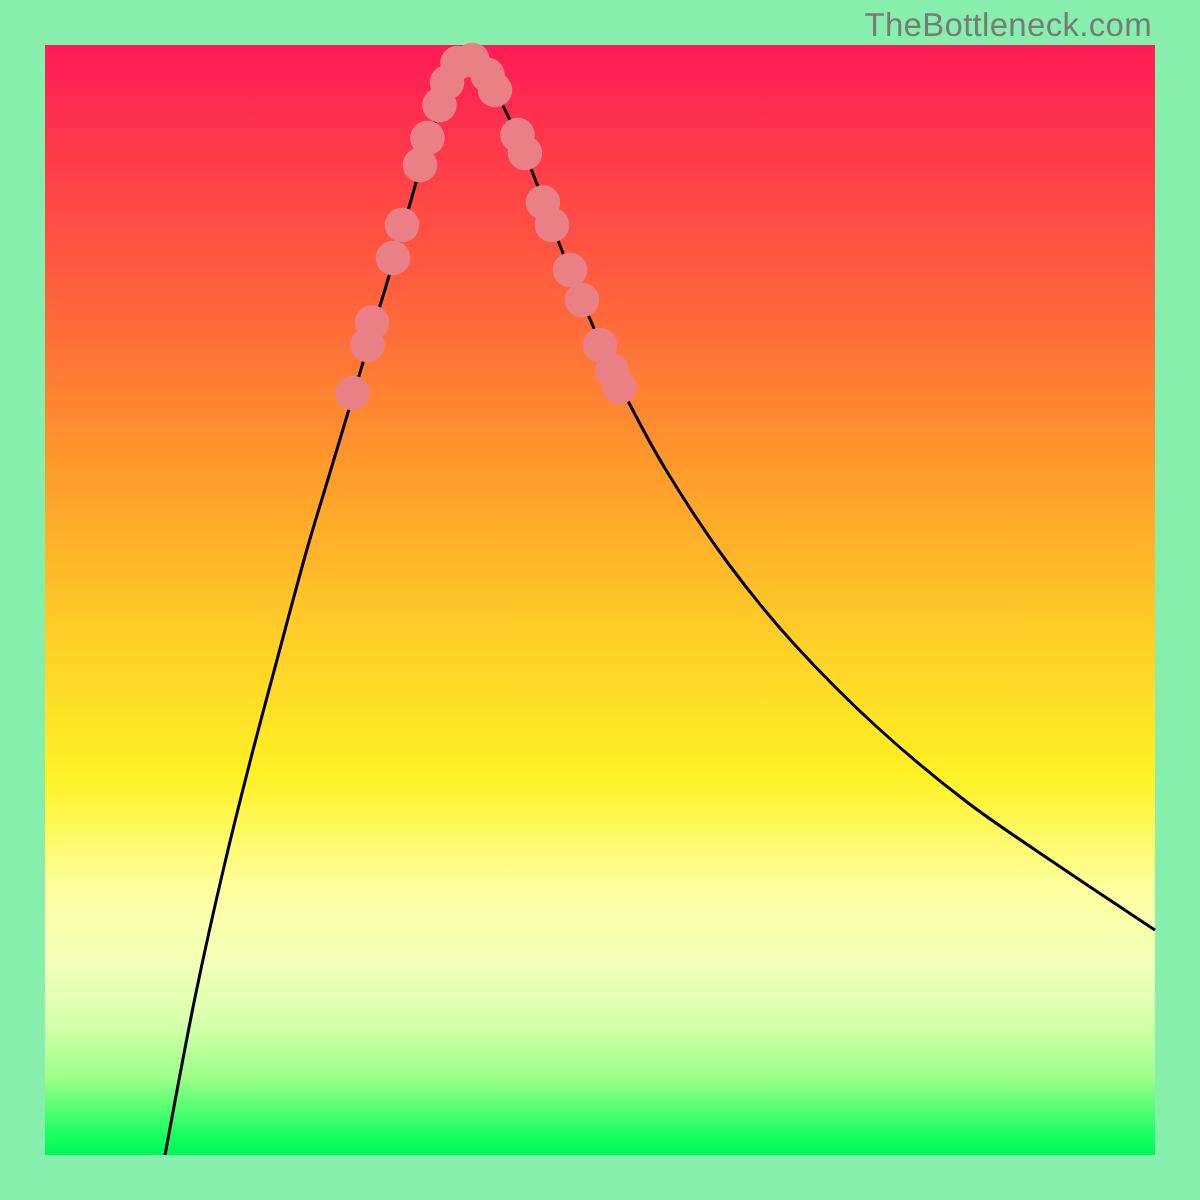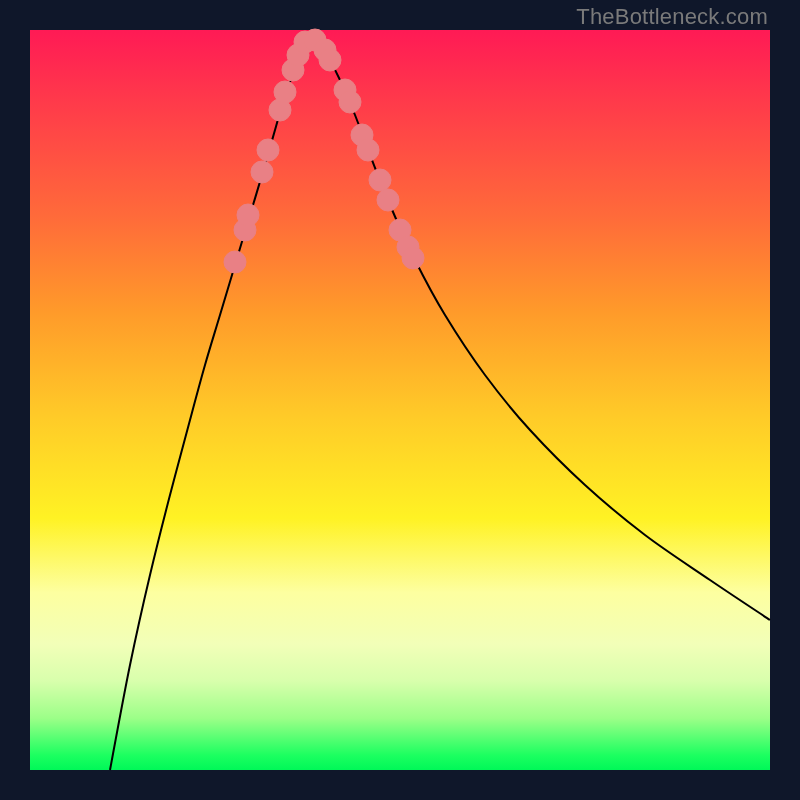--- a/index.html
+++ b/index.html
@@ -8,21 +8,21 @@
     width: 800px;
     height: 800px;
     background: #000;
     overflow: hidden;
     font-family: Arial, Helvetica, sans-serif;
   }
   .frame {
     position: relative;
     width: 800px;
     height: 800px;
-    background: #0f172a;
+    background: #86efac;
   }
   .plot-area {
     position: absolute;
     left: 30px;
     top: 30px;
     width: 740px;
     height: 740px;
     
     background: linear-gradient(
       to bottom,

